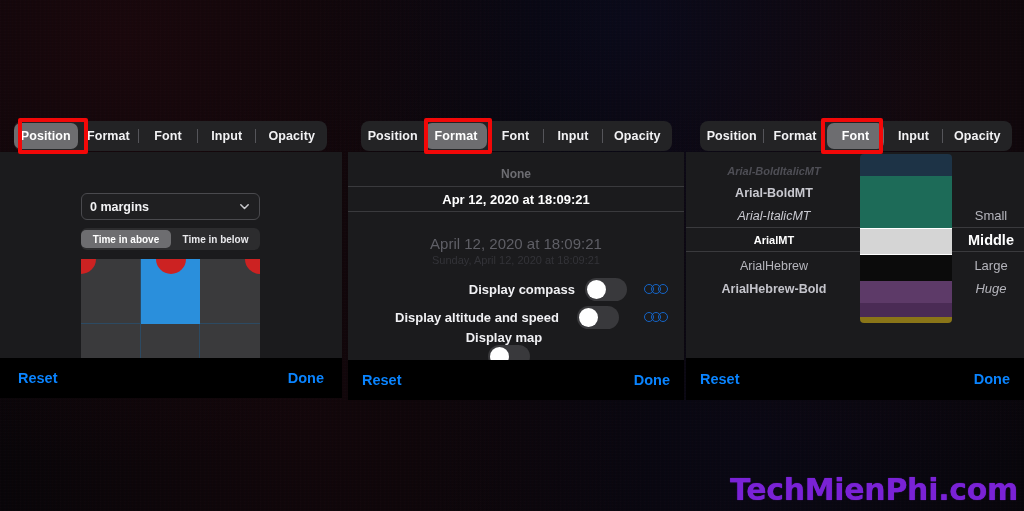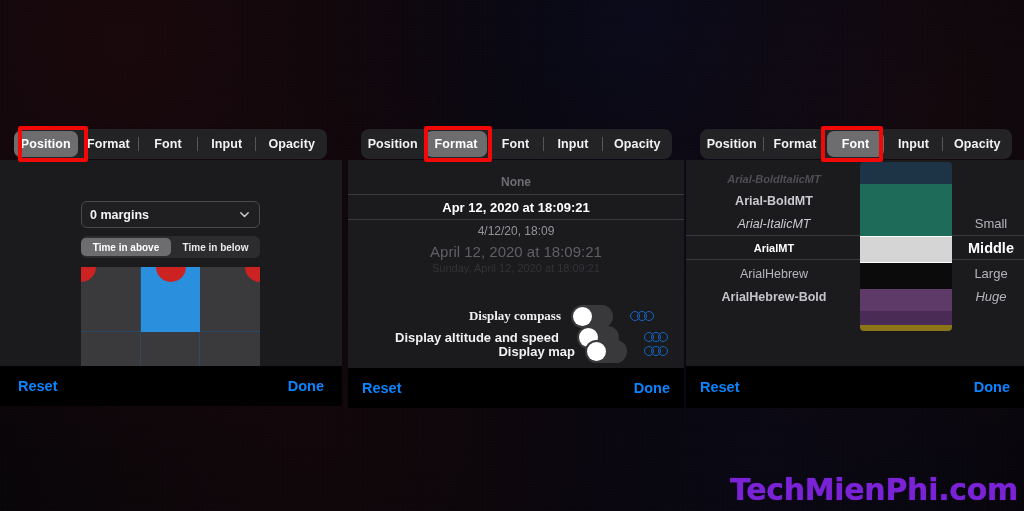--- a/index.html
+++ b/index.html
@@ -28,21 +28,21 @@
     position:absolute; inset:0; z-index:1; opacity:.5;
     background-image:
       repeating-linear-gradient(0deg, rgba(255,255,255,.016) 0 1px, transparent 1px 3px),
       repeating-linear-gradient(90deg, rgba(255,90,70,.02) 0 1px, transparent 1px 4px),
       repeating-linear-gradient(90deg, rgba(80,90,255,.018) 0 1px, transparent 1px 5px);
     pointer-events:none;
   }
   #stage{position:absolute; inset:0; z-index:2;}
 
   
-  .panel{position:absolute; top:121px;margin-top:8px;}
+  .panel{position:absolute; top:121px;}
   .panel .tabbar-wrap{position:relative; height:30px;}
   .seg{
     position:absolute; top:0; left:0;
     height:30px;
     background:#232325;
     border-radius:8px;
     display:flex; align-items:stretch;
   }
   .seg-item{
     display:flex; align-items:center; justify-content:center;
@@ -323,55 +323,52 @@
 
       <div class="wheel">
         <div class="wheel-row" style="top:12px;height:20px;color:#6d6d72;font-size:12px;font-weight:700;">
             <span>None</span>
           </div>
         <div class="sel-line" style="top:34px;"></div>
         <div class="wheel-row" style="top:36px;height:22px;color:#ffffff;font-size:13px;font-weight:700;">
             <span>Apr 12, 2020 at 18:09:21</span>
           </div>
         <div class="sel-line" style="top:59px;"></div>
-        <div class="wheel-row" style="top:61px;height:20px;color:#93939a;font-size:12px;font-weight:500;">
-            <span>4/12/20, 18:09</span>
-          </div>
         <div class="wheel-row" style="top:81px;height:20px;color:#5f5f66;font-size:15px;font-weight:500;">
             <span>April 12, 2020 at 18:09:21</span>
           </div>
         <div class="wheel-row" style="top:99px;height:18px;color:#333338;font-size:11px;font-weight:500;">
             <span>Sunday, April 12, 2020 at 18:09:21</span>
           </div>
       </div>
 
       <div class="toggles">
-        <div class="togrow" style="top:143px;height:26px;padding-right:28px;font-family:Liberation Serif, serif;">
+        <div class="togrow" style="top:124px;height:26px;padding-right:14px;">
           <span class="tog-label">Display compass</span>
           <div class="switch">
               <div class="knob"></div>
             </div>
           <div class="ooo">
               <i></i>
               <i></i>
               <i></i>
             </div>
         </div>
-        <div class="togrow" style="top:164px;height:26px;padding-right:14px;gap:8px;">
+        <div class="togrow" style="top:152px;height:26px;padding-right:14px;gap:8px;">
           <span class="tog-label">Display altitude and speed</span>
           <div class="switch">
               <div class="knob"></div>
             </div>
           <div class="ooo">
               <i></i>
               <i></i>
               <i></i>
             </div>
         </div>
-        <div class="togrow" style="top:178px;height:26px;padding-right:14px;">
+        <div class="togrow" style="top:178px;height:26px;padding-right:14px;flex-direction:column;">
           <span class="tog-label">Display map</span>
           <div class="switch">
               <div class="knob"></div>
             </div>
           <div class="ooo">
               <i></i>
               <i></i>
               <i></i>
             </div>
         </div>

